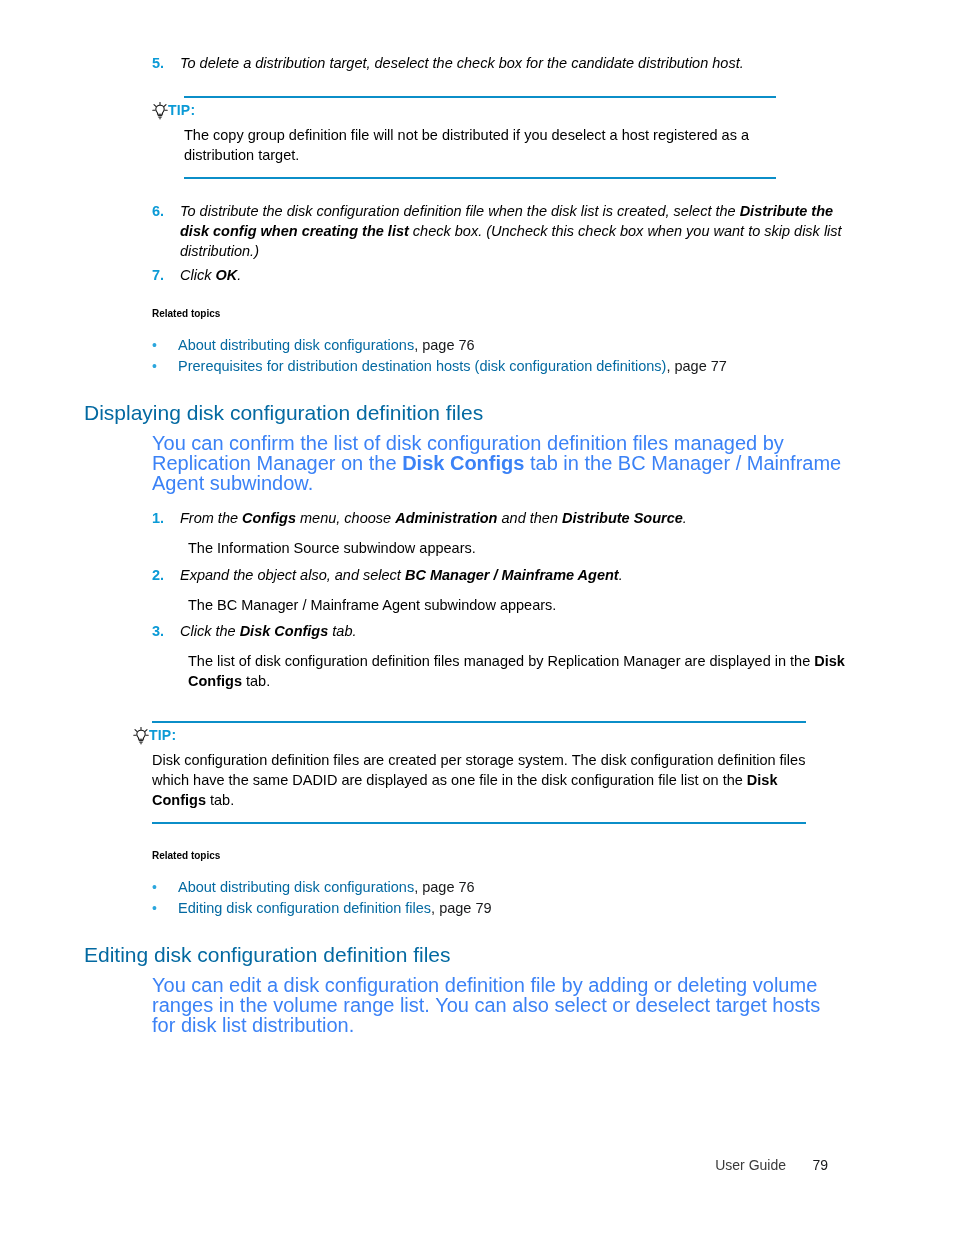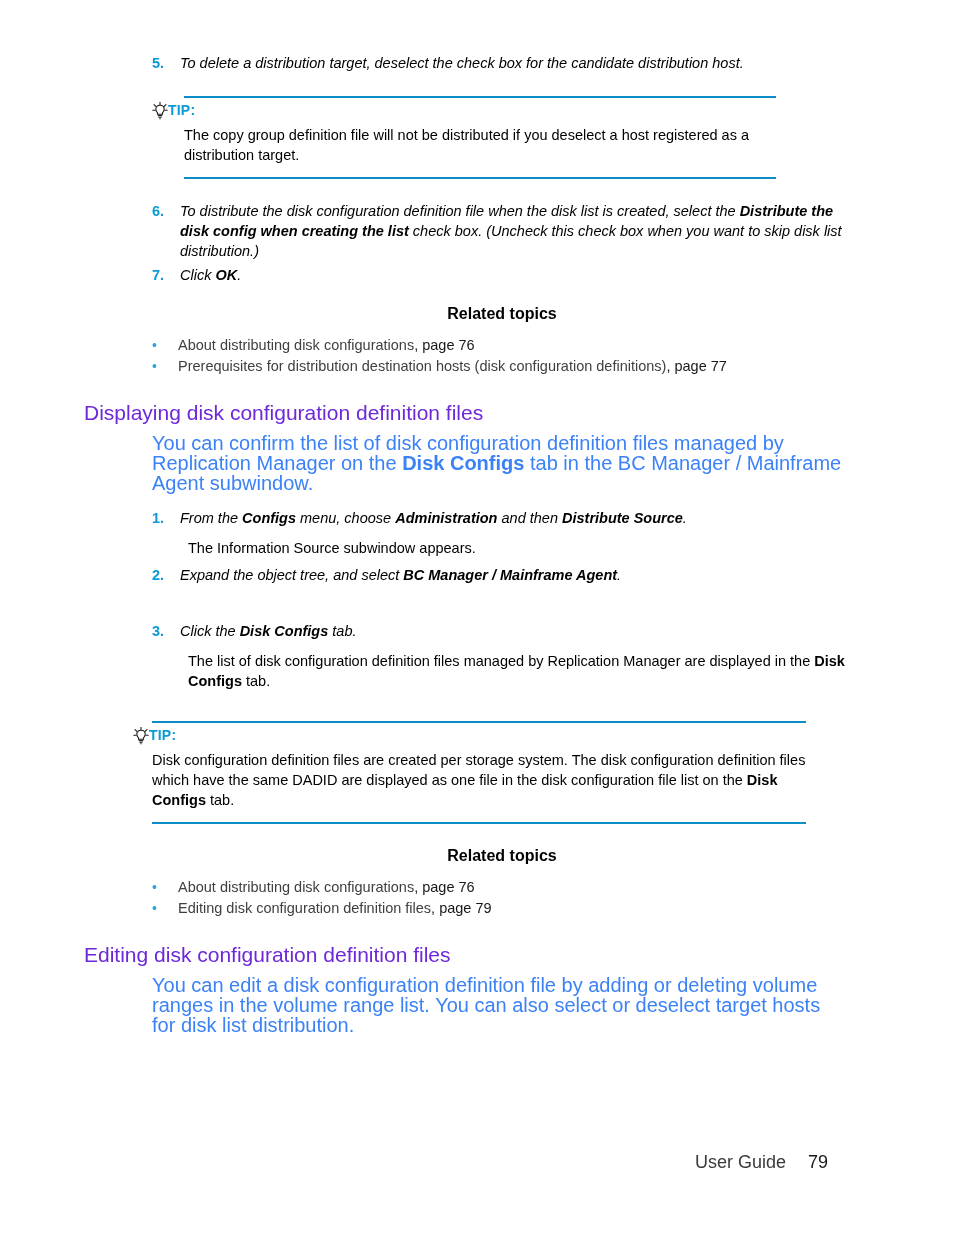--- a/index.html
+++ b/index.html
@@ -89,71 +89,70 @@
   }
   .tip-body {
     font-size: 14.5px;
     line-height: 20px;
     padding-top: 6px;
     padding-bottom: 12px;
   }
 
   
   .h1-section {
-    color: #6d28d9;
+    color: #0369a1;
     font-size: 21px;
     font-weight: normal;
     line-height: 26px;
     margin: 0;
   }
   .h2-blue-bold {
     color: #0c87c8;
     font-size: 14.5px;
     font-weight: bold;
     line-height: 20px;
     margin: 0;
   }
   .h-related {
-    font-size: 16px;
+    font-size: 10px;
     font-weight: bold;
     line-height: 20px;
     margin: 0;
-    text-align: center;
   }
 
   
   .bullet-row {
     display: flex;
     align-items: flex-start;
     font-size: 14.5px;
     line-height: 21px;
   }
   .bullet-dot {
     color: #2ba6dd;
     flex: 0 0 26px;
     width: 26px;
     font-size: 14px;
     line-height: 21px;
   }
   .xref {
-    color: #404040;
+    color: #0369a1;
   }
   .xref-page {
     color: #17181a;
   }
 
   
   .footer {
     position: absolute;
     left: 0;
     right: 0;
     bottom: 62px;
     text-align: right;
     padding-right: 126px;
-    font-size: 18px;
+    font-size: 14px;
     color: #3a3a3a;
   }
   .footer-pagenum {
     display: inline-block;
     width: 42px;
     text-align: right;
     color: #17181a;
   }
 
   
@@ -242,23 +241,24 @@
         <span>From the </span><b>Configs</b><span> menu, choose </span><b>Administration</b><span> and then </span><b>Distribute Source</b><span>.</span>
       </div>
     </div>
     <div class="sub-para">The Information Source subwindow appears.</div>
   </div>
 
   <div class="blk" style="left:152px; top:565px; width:700px;">
     <div class="step">
       <div class="step-num">2.</div>
       <div class="step-body">
-        <span>Expand the object tree, and select </span><b>BC Manager / Mainframe Agent</b><span>.</span>
-      </div>
-    </div>
+        <span>Expand the object also, and select </span><b>BC Manager / Mainframe Agent</b><span>.</span>
+      </div>
+    </div>
+    <div class="sub-para">The BC Manager / Mainframe Agent subwindow appears.</div>
   </div>
 
   <div class="blk" style="left:152px; top:621px; width:700px;">
     <div class="step">
       <div class="step-num">3.</div>
       <div class="step-body">
         <span>Click the </span><b>Disk Configs</b><span> tab.</span>
       </div>
     </div>
     <div class="sub-para">

